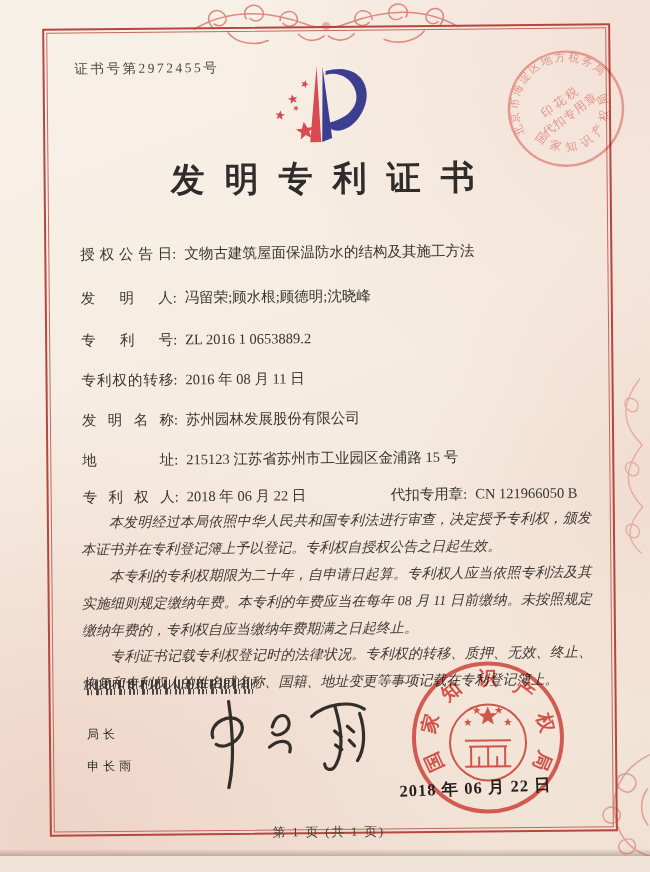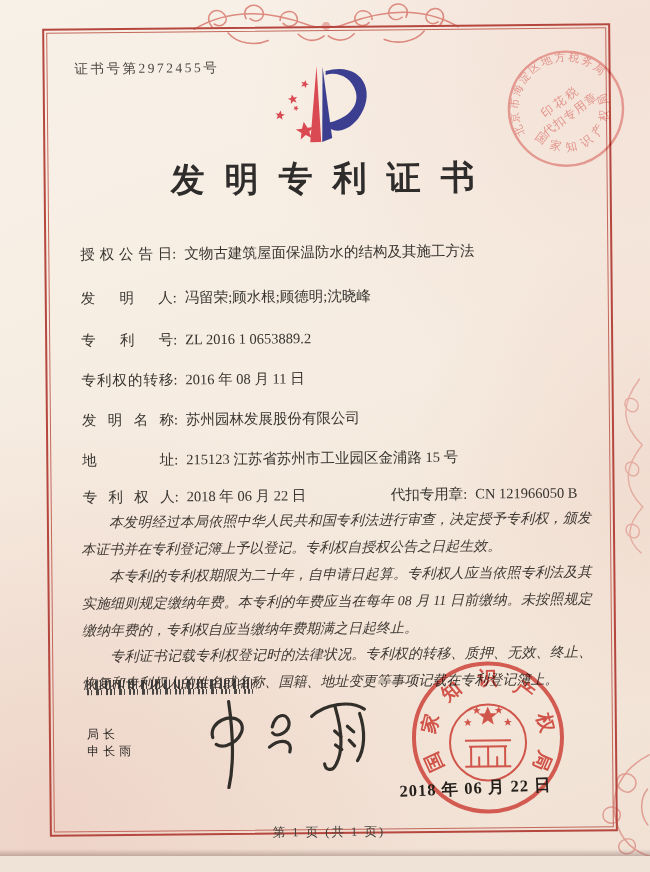--- a/index.html
+++ b/index.html
@@ -53,21 +53,21 @@
     position:absolute;left:84px;top:678px;width:170px;height:15px;
     background:repeating-linear-gradient(90deg,
       #2b2b2b 0 2px, transparent 2px 4px,
       #2b2b2b 4px 5px, transparent 5px 9px,
       #2b2b2b 9px 12px, transparent 12px 14px,
       #2b2b2b 14px 15px, transparent 15px 19px,
       #2b2b2b 19px 21px, transparent 21px 23px);
     opacity:.85;
   }
   .sig-block{position:absolute;left:84px;top:724px;font-size:12px;color:#2e2b27;letter-spacing:4px;}
-  .sig-block .line2{}
+  .sig-block .line2{margin-top:15px;}
   .signature{position:absolute;left:182px;top:688px;}
   .seal{position:absolute;left:402px;top:656px;mix-blend-mode:multiply;opacity:.93;}
   .seal-date{
     position:absolute;left:396px;top:778px;width:200px;
     font-size:16.5px;font-weight:700;color:#241f1a;letter-spacing:1px;
     transform:rotate(-2deg);
   }
   .tax-stamp{position:absolute;left:494px;top:36px;mix-blend-mode:multiply;opacity:.85;}
   .footer{
     position:absolute;left:0;right:0;top:824px;text-align:center;

